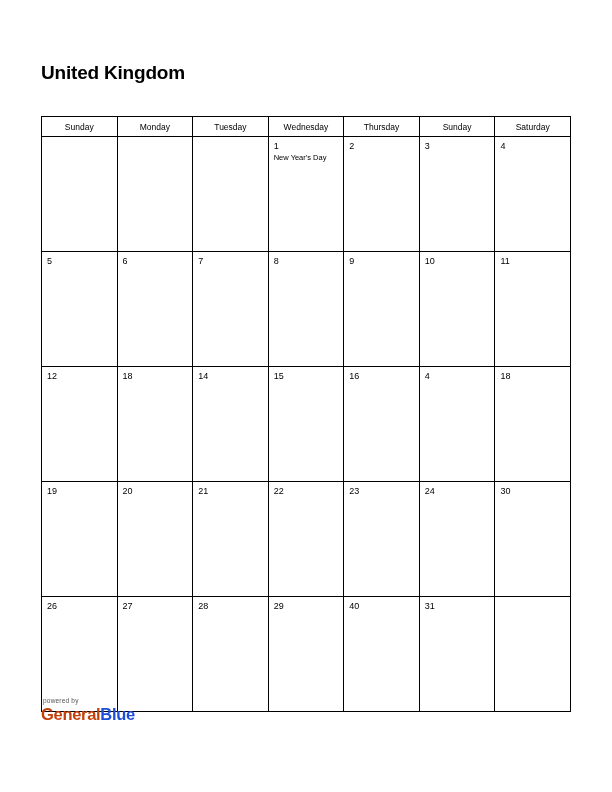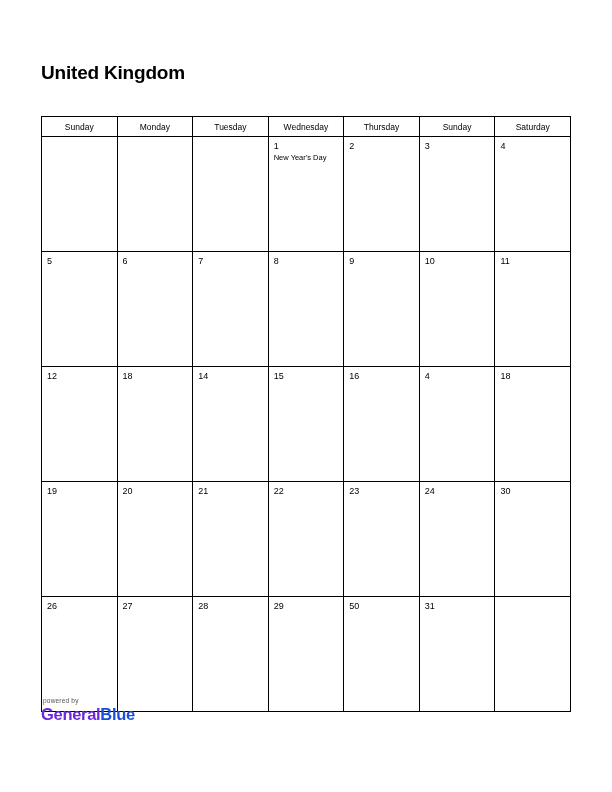--- a/index.html
+++ b/index.html
@@ -91,21 +91,21 @@
     color: #555555;
     letter-spacing: 0.2px;
     margin: 0 0 1px 2px;
   }
   .brand {
     font-size: 16.5px;
     font-weight: bold;
     letter-spacing: -0.3px;
     line-height: 18px;
   }
-  .brand .general { color: #6d28d9; text-align: center; }
+  .brand .general { color: #c2410c; text-align: center; }
   .brand .blue { color: #1d4ed8; }
 </style>
 </head>
 <body>
 
 <div class="page">
 
   <div class="header">
     <div class="country-title">United Kingdom</div>
   </div>
@@ -254,21 +254,21 @@
         </td>
         <td>
           <span class="daynum">28</span>
           <span class="event"></span>
         </td>
         <td>
           <span class="daynum">29</span>
           <span class="event"></span>
         </td>
         <td>
-          <span class="daynum">50</span>
+          <span class="daynum">40</span>
           <span class="event"></span>
         </td>
         <td>
           <span class="daynum">31</span>
           <span class="event"></span>
         </td>
         <td>
           <span class="daynum"></span>
           <span class="event"></span>
         </td>

